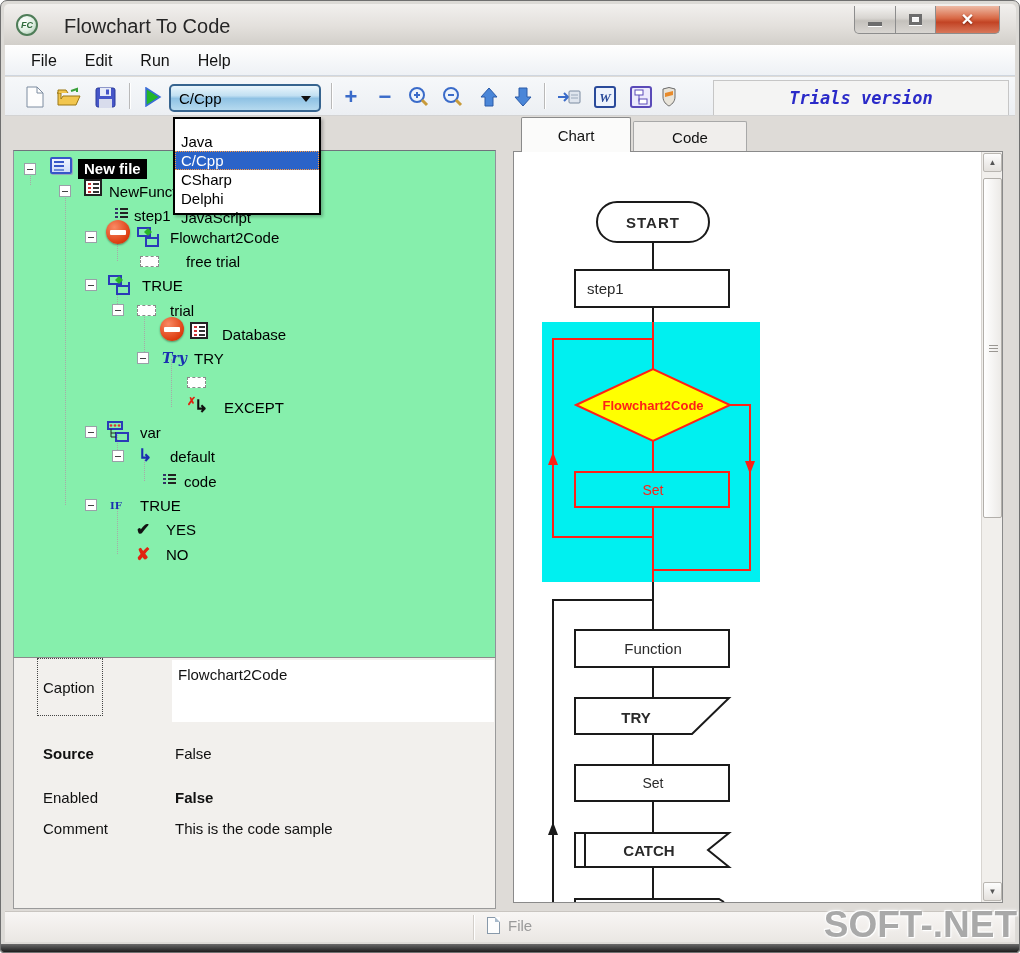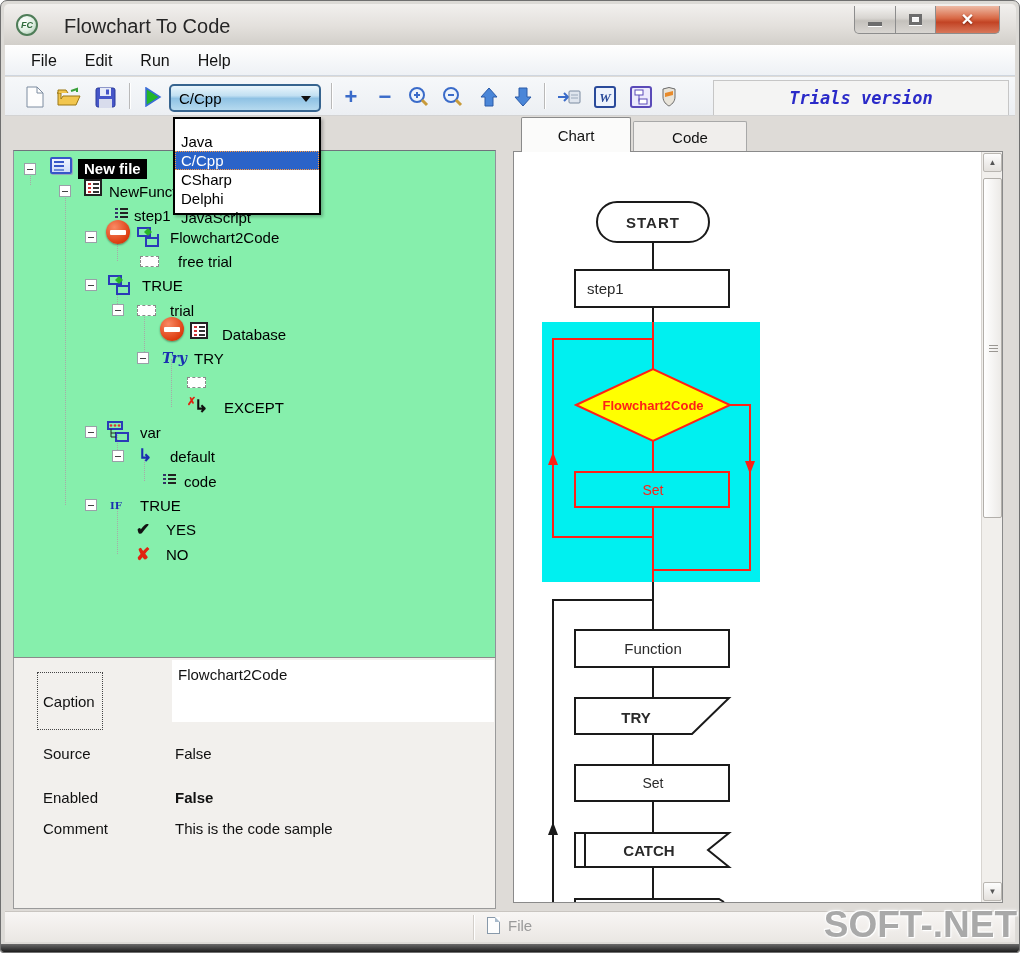--- a/index.html
+++ b/index.html
@@ -96,21 +96,21 @@
   .icon-if { position:absolute; font-family:"DejaVu Serif", serif; font-weight:bold; 
     color:#1a2fb0; font-size:10px; line-height:15px; }
   .icon-return { position:absolute; font-size:17px; font-weight:bold; line-height:16px; }
   .icon-check { position:absolute; color:#111; font-size:17px; font-weight:bold; line-height:17px; }
   .icon-xmark { position:absolute; color:#e02210; font-size:17px; font-weight:bold; line-height:17px; }
   .icon-xsmall { position:absolute; color:#e02210; font-size:11px; font-weight:bold; line-height:10px; }
 
   
   .prop-panel { position:absolute; left:12px; top:656px; width:483px; height:252px;
     background:#f2f0ed; border:1px solid #9a9a9a; border-top-color:#8a8a8a; }
-  .cap-box { position:absolute; left:23px; top:14px; width:66px; height:58px; border:1px dotted #444;
+  .cap-box { position:absolute; left:23px; top:0; width:66px; height:58px; border:1px dotted #444;
     display:flex; align-items:center; padding-left:5px; font-size:15px; color:#111; }
   .cap-field { position:absolute; left:158px; top:2px; width:322px; height:62px; background:#fff;
     font-size:15px; color:#111; padding:6px 6px; }
   .prow-label { position:absolute; left:29px; font-size:15px; color:#111; }
   .prow-value { position:absolute; left:161px; font-size:15px; color:#111; }
   .bold { font-weight:bold; }
 
   
   .tab { position:absolute; display:flex; align-items:center; justify-content:center; font-size:15px; color:#111; }
   .tab.active { left:520px; top:116px; width:110px; height:35px; background:#fbfbfa;
@@ -300,21 +300,21 @@
       <svg style="position:absolute; left:122px; top:0;" width="26" height="22">
           <rect x="2" y="2" width="12" height="8" fill="none" stroke="#2a3ab8" stroke-width="2"></rect>
           <rect x="10" y="12" width="12" height="8" fill="none" stroke="#2a3ab8" stroke-width="2"></rect>
           <path d="M8,6 l4,-4 l4,4 l-4,4 z" fill="#2ab52a"></path>
           <path d="M22,8 v4" stroke="#2a3ab8" stroke-width="2"></path>
         </svg>
       <span class="lbl" style="position:absolute; left:156px;">Flowchart2Code</span>
     </div>
     <div class="trow" style="left:0; top:99px;">
       <span class="icon-dashed" style="left:126px;"></span>
-      <span class="lbl" style="position:absolute; left:164px;">free trial</span>
+      <span class="lbl" style="position:absolute; left:172px;">free trial</span>
     </div>
     <div class="trow" style="left:0; top:123px;">
       <span class="ebox" style="left:71px;"></span>
       <svg style="position:absolute; left:93px; top:0;" width="26" height="22">
           <rect x="2" y="2" width="12" height="8" fill="none" stroke="#2a3ab8" stroke-width="2"></rect>
           <rect x="10" y="12" width="12" height="8" fill="none" stroke="#2a3ab8" stroke-width="2"></rect>
           <path d="M8,6 l4,-4 l4,4 l-4,4 z" fill="#2ab52a"></path>
           <path d="M22,8 v4" stroke="#2a3ab8" stroke-width="2"></path>
         </svg>
       <span class="lbl" style="position:absolute; left:128px;">TRUE</span>
@@ -383,21 +383,21 @@
     <div class="popup-item">Java</div>
     <div class="popup-item selected">C/Cpp</div>
     <div class="popup-item">CSharp</div>
     <div class="popup-item">Delphi</div>
     <div class="popup-item">JavaScript</div>
   </div>
 
   <div class="prop-panel">
     <div class="cap-box">Caption</div>
     <div class="cap-field">Flowchart2Code</div>
-    <div class="prow-label" style="top:87px;">Source</div>
+    <div class="prow-label" style="top:87px;font-weight:bold;">Source</div>
     <div class="prow-value" style="top:87px;">False</div>
     <div class="prow-label" style="top:131px;">Enabled</div>
     <div class="prow-value bold" style="top:131px;">False</div>
     <div class="prow-label" style="top:162px;">Comment</div>
     <div class="prow-value" style="top:162px;">This is the code sample</div>
   </div>
 
   <div class="tab active">
       <span>Chart</span>
     </div>

